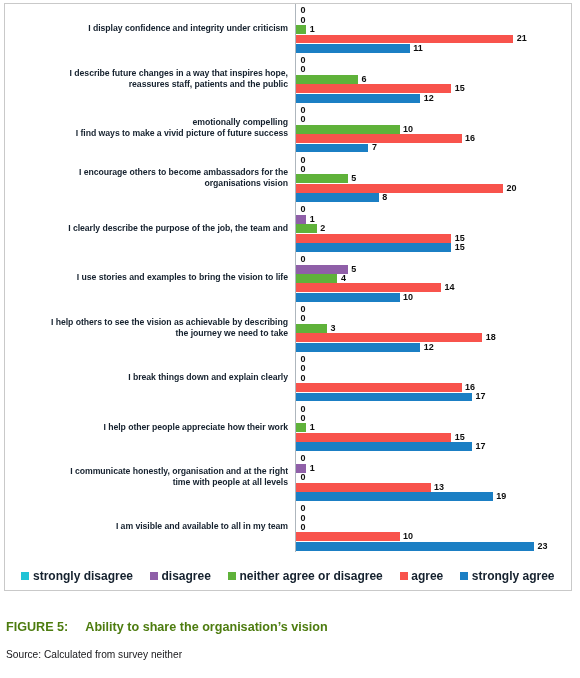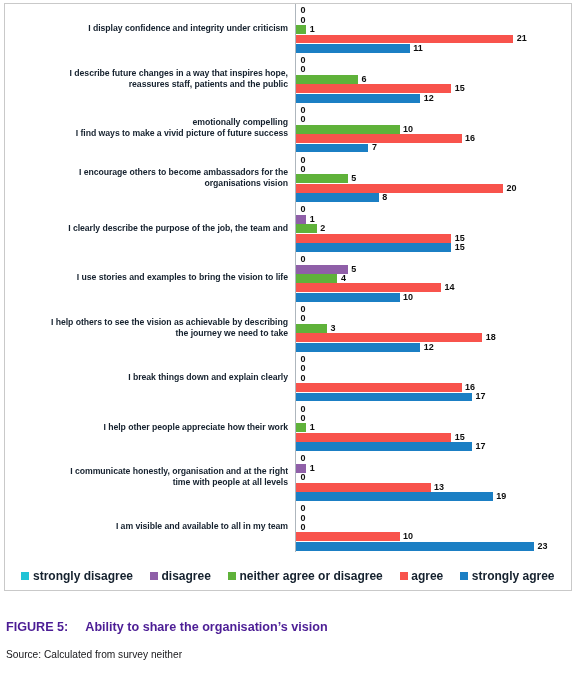--- a/index.html
+++ b/index.html
@@ -132,21 +132,21 @@
     position: absolute;
     left: 6px;
     top: 620px;
     width: 560px;
   }
   #figure-line {
     display: flex;
     align-items: baseline;
     font-size: 12.6px;
     font-weight: bold;
-    color: #4c1d95;
+    color: #4d7c0f;
   }
   #figure-number {
     flex: 0 0 auto;
     margin-right: 17px;
   }
   #figure-title {
     flex: 0 0 auto;
   }
   #source-line {
     margin-top: 15px;

